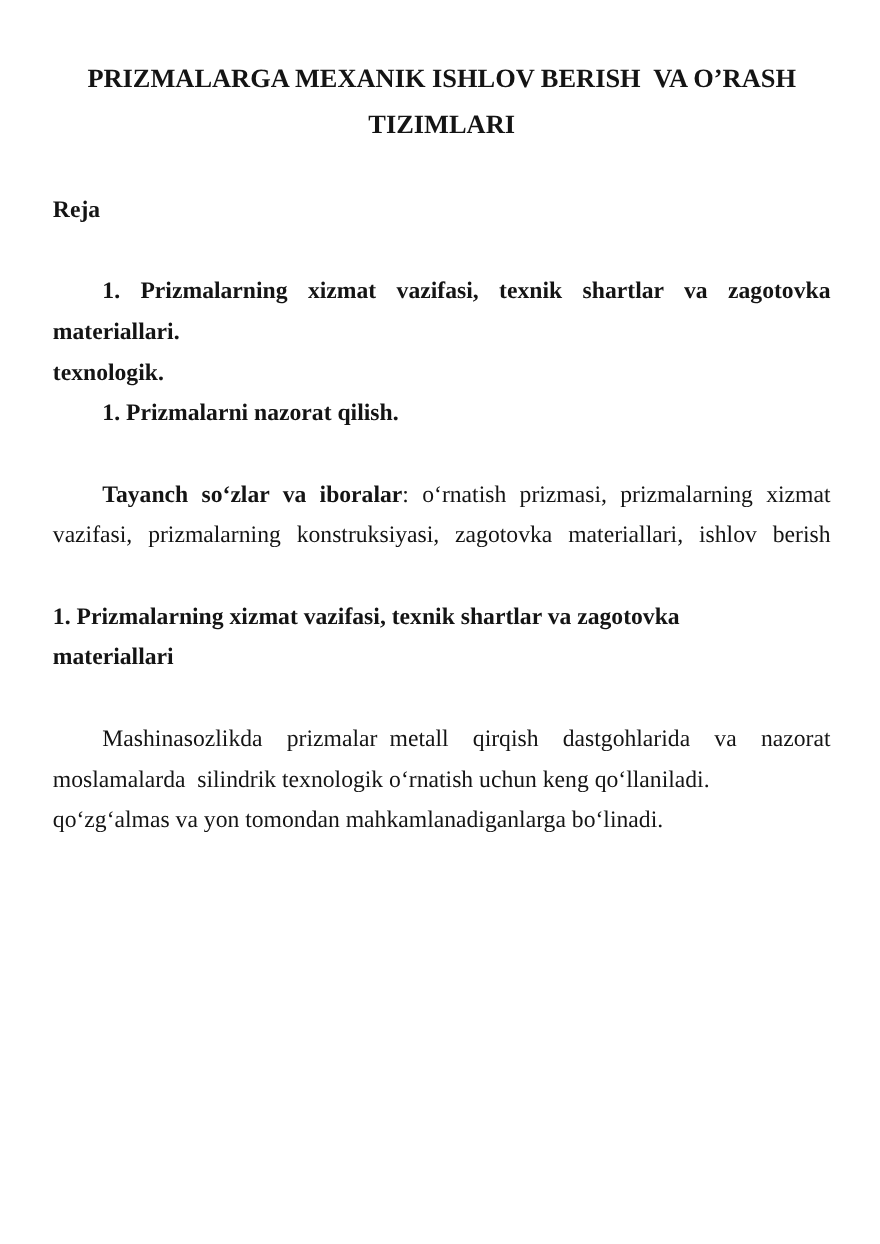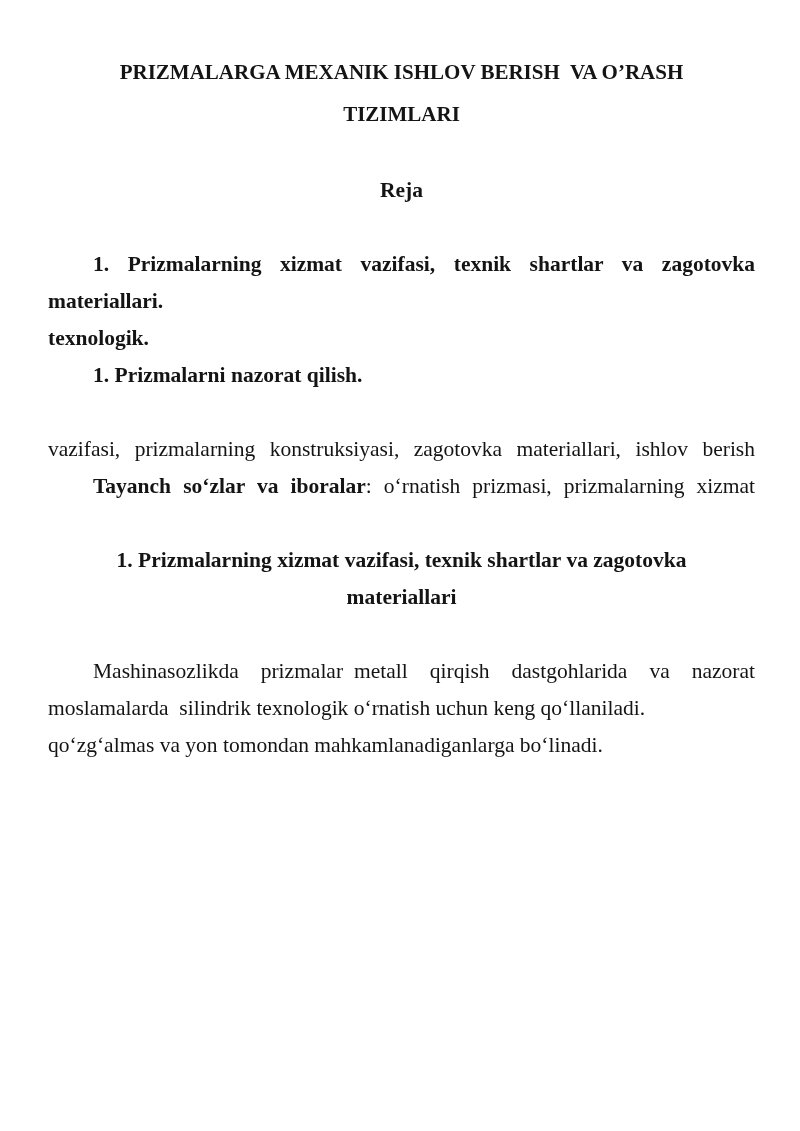--- a/index.html
+++ b/index.html
@@ -15,33 +15,33 @@
     color: #141414;
     font-family: "Liberation Serif", "DejaVu Serif", serif;
     box-sizing: border-box;
     padding: 51px 45px 0 48px;
     overflow: hidden;
   }
   .line {
     white-space: pre-wrap;
   }
   .title-line {
-    font-size: 21px;
+    font-size: 24px;
     line-height: 42px;
     height: 42px;
     font-weight: 700;
     text-align: center;
   }
   .body-line {
     font-size: 21.5px;
     line-height: 37px;
     height: 37px;
   }
   .bold { font-weight: 700; }
-  .center { text-align: center; }
+  .center { text-align: left; }
   .stretch {
     text-align: justify;
     text-align-last: justify;
   }
   .indent { padding-left: 45px; }
   .spacer { height: 37px; }
 </style>
 </head>
 <body>
 
@@ -56,22 +56,22 @@
 
   <div class="spacer"></div>
 
   <div class="line body-line bold stretch indent">1. Prizmalarning xizmat vazifasi, texnik shartlar va zagotovka</div>
   <div class="line body-line bold">materiallari.</div>
   <div class="line body-line bold">texnologik.</div>
   <div class="line body-line bold indent">1. Prizmalarni nazorat qilish.</div>
 
   <div class="spacer"></div>
 
+  <div class="line body-line stretch indent"><span class="bold">Tayanch soʻzlar va iboralar</span><span>: oʻrnatish prizmasi, prizmalarning xizmat</span></div>
   <div class="line body-line stretch">vazifasi, prizmalarning konstruksiyasi, zagotovka materiallari, ishlov berish</div>
-  <div class="line body-line stretch indent"><span class="bold">Tayanch soʻzlar va iboralar</span><span>: oʻrnatish prizmasi, prizmalarning xizmat</span></div>
 
   <div class="spacer"></div>
 
   <div class="line body-line bold center">1. Prizmalarning xizmat vazifasi, texnik shartlar va zagotovka</div>
   <div class="line body-line bold center">materiallari</div>
 
   <div class="spacer"></div>
 
   <div class="line body-line stretch indent">Mashinasozlikda  prizmalar metall  qirqish  dastgohlarida  va  nazorat</div>
   <div class="line body-line">moslamalarda  silindrik texnologik oʻrnatish uchun keng qoʻllaniladi.</div>

